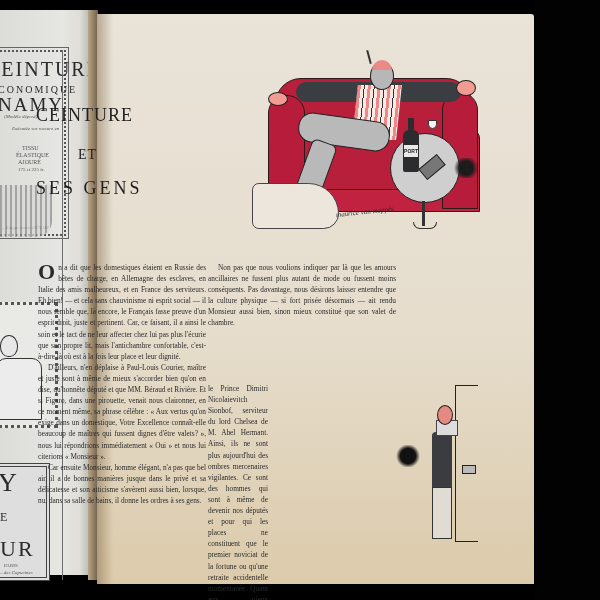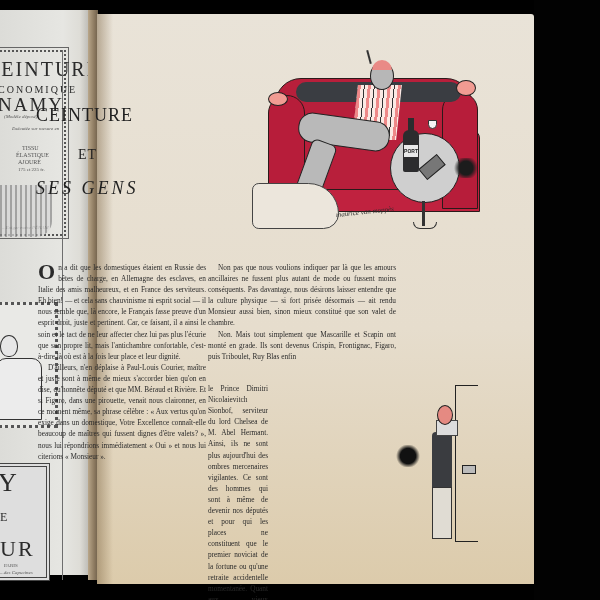--- a/index.html
+++ b/index.html
@@ -18,21 +18,21 @@
   .man-head{position:absolute;left:0;top:325px;width:16px;height:20px;border:1px solid #333;border-radius:50% 50% 45% 45%;background:#e7e7e7;}
   .man-body{position:absolute;left:-4px;top:348px;width:44px;height:60px;border:1px solid #333;border-radius:10px 10px 0 0;background:#ececec;}
 
   
   .right-page{position:absolute;left:97px;top:14px;width:437px;height:570px;background:linear-gradient(180deg,#e9e3d8 0%,#e6ddcd 55%,#dccbab 100%);border-radius:0 3px 0 0;}
   .right-page .inner-shadow{position:absolute;left:0;top:0;width:16px;height:100%;background:linear-gradient(90deg,rgba(120,95,60,.45),rgba(120,95,60,0));}
 
   .title{position:absolute;color:#1f1f1f;letter-spacing:1px;white-space:nowrap;}
   .t1{left:36px;top:105px;font-size:18px;}
   .t2{left:78px;top:147px;font-size:14px;}
-  .t3{left:36px;top:178px;font-size:18px;letter-spacing:3px;font-style:italic;}
+  .t3{left:36px;top:178px;font-size:18px;letter-spacing:3px;}
 
   .col{position:absolute;font-size:7.3px;line-height:11.1px;color:#2a2a2a;text-align:justify;}
   .col p{margin:0;text-indent:10px;}
   .col1{left:38px;top:262px;width:168px;}
   .col2{left:208px;top:262px;width:188px;}
   .col2b{left:208px;top:380px;width:58px;}
   .dropcap{float:left;font-size:22px;line-height:18px;margin:1px 3px 0 0;font-weight:bold;}
   .col1 p:first-child{text-indent:0;}
 
   
@@ -133,25 +133,25 @@
   <div class="box"></div>
   <div class="duster"></div>
   <div class="table-leg"></div>
   <div class="table-foot"></div>
   <div class="signature">maurice van moppès</div>
 </div>
 
 <div class="col col1">
   <p><span class="dropcap">O</span><span>n a dit que les domestiques étaient en Russie des bêtes de charge, en Allemagne des esclaves, en Italie des amis malheureux, et en France des serviteurs. Eh bien! — et cela sans chauvinisme ni esprit social — il nous semble que, là encore, le Français fasse preuve d'un esprit droit, juste et pertinent. Car, ce faisant, il a ainsi le soin et le tact de ne leur affecter chez lui pas plus l'écurie que son propre lit, mais l'antichambre confortable, c'est-à-dire là où est à la fois leur place et leur dignité.</span></p>
   <p>D'ailleurs, n'en déplaise à Paul-Louis Courier, maître et juste sont à même de mieux s'accorder bien qu'on en dise, qu'honnête député et que MM. Béraud et Rivière. Et si Figaro, dans une pirouette, venait nous claironner, en ce moment même, sa phrase célèbre : « Aux vertus qu'on exige dans un domestique, Votre Excellence connaît-elle beaucoup de maîtres qui fussent dignes d'être valets? », nous lui répondrions immédiatement « Oui » et nous lui citerions « Monsieur ».</p>
+  <p>Car ensuite Monsieur, homme élégant, n'a pas que bel air, il a de bonnes manières jusque dans le privé et sa délicatesse et son atticisme s'avèrent aussi bien, lorsque, nu, dans sa salle de bains, il donne les ordres à ses gens.</p>
 </div>
 
 <div class="col col2">
   <p>Non pas que nous voulions indiquer par là que les amours ancillaires ne fussent plus autant de mode ou fussent moins conséquents. Pas davantage, nous désirons laisser entendre que la culture physique — si fort prisée désormais — ait rendu Monsieur aussi bien, sinon mieux constitué que son valet de chambre.</p>
-  <p>Non. Mais tout simplement que Mascarille et Scapin ont monté en grade. Ils sont devenus Crispin, Frontignac, Figaro, puis Triboulet, Ruy Blas enfin</p>
 </div>
 <div class="col col2b" style="top:383px;width:60px;">
   <p style="text-indent:0">le Prince Dimitri Nicolaievitch Sionbof, serviteur du lord Chelsea de M. Abel Hermant. Ainsi, ils ne sont plus aujourd'hui des ombres mercenaires vigilantes. Ce sont des hommes qui sont à même de devenir nos députés et pour qui les places ne constituent que le premier noviciat de la fortune ou qu'une retraite accidentelle momentanée. Quant aux vieux domestiques de famille, il est inutile d'en parler. Ils sont devenus des fossiles.</p>
 
 </div>
 
 <div>
   <div class="door"></div>
   <div class="door-handle"></div>
   <div class="butler-body"></div>

